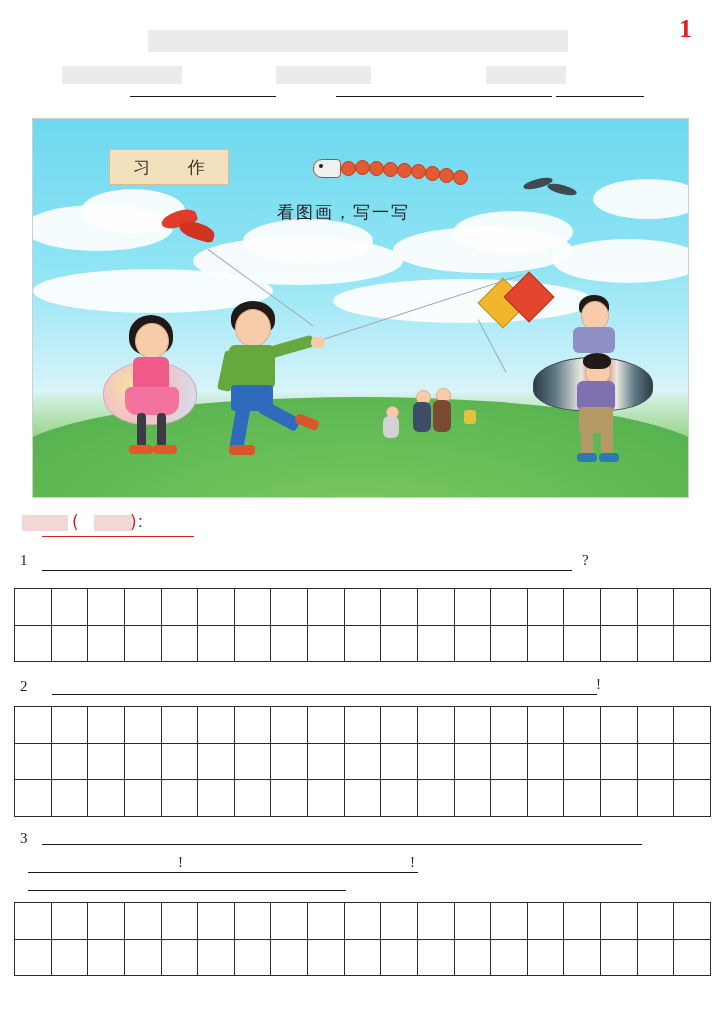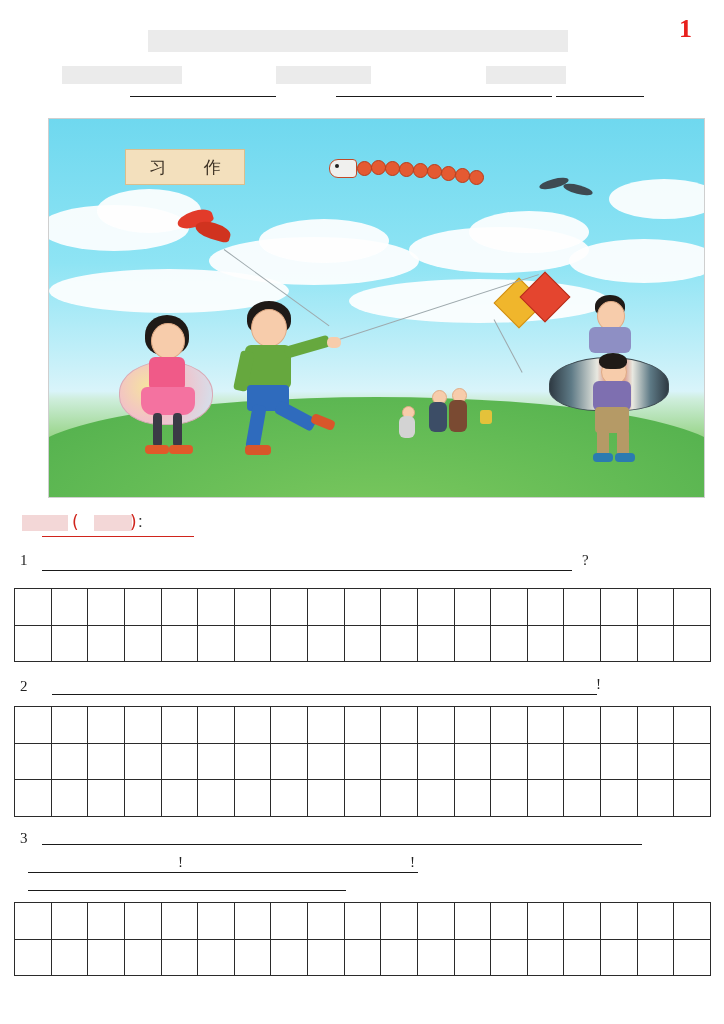--- a/index.html
+++ b/index.html
@@ -72,21 +72,21 @@
     height: 0;
     border-bottom: 1.4px solid #1a1a1a;
   }
   .hdr-line.l1 { left: 130px;  top: 96px; width: 146px; }
   .hdr-line.l2 { left: 336px;  top: 96px; width: 216px; }
   .hdr-line.l3 { left: 556px;  top: 96px; width: 88px; }
 
   
   .illustration {
     position: absolute;
-    left: 48px;
+    left: 32px;
     top: 118px;
     width: 655px;
     height: 378px;
     border: 1px solid #cfcfcf;
     overflow: hidden;
     background: linear-gradient(to bottom, #6fd8ef 0%, #8ee4f4 38%, #bdeef8 60%, #d9f4fa 72%, #cfeedd 74%, #8fd07a 86%, #66bd5c 100%);
   }
   .sky-cloud {
     position: absolute;
     background: #ffffff;
@@ -357,20 +357,21 @@
     <div class="sky-cloud" style="left:420px; top:92px; width:120px; height:42px;"></div>
     <div class="sky-cloud" style="left:520px; top:120px; width:150px; height:44px;"></div>
     <div class="sky-cloud" style="left:560px; top:60px; width:110px; height:40px;"></div>
     <div class="sky-cloud" style="left:0px; top:150px; width:240px; height:44px;"></div>
     <div class="sky-cloud" style="left:300px; top:160px; width:260px; height:44px;"></div>
 
     <div class="ground"></div>
 
     <div class="xizuo-box">习 作</div>
 
+    <div class="kan-tu">看图画，写一写</div>
 
     <div class="kite-centipede">
       <div class="head">
           <span class="eye"></span>
         </div>
       <div class="seg" style="left:28px;  top:4px;"></div>
       <div class="seg" style="left:42px;  top:3px;"></div>
       <div class="seg" style="left:56px;  top:4px;"></div>
       <div class="seg" style="left:70px;  top:5px;"></div>
       <div class="seg" style="left:84px;  top:6px;"></div>

